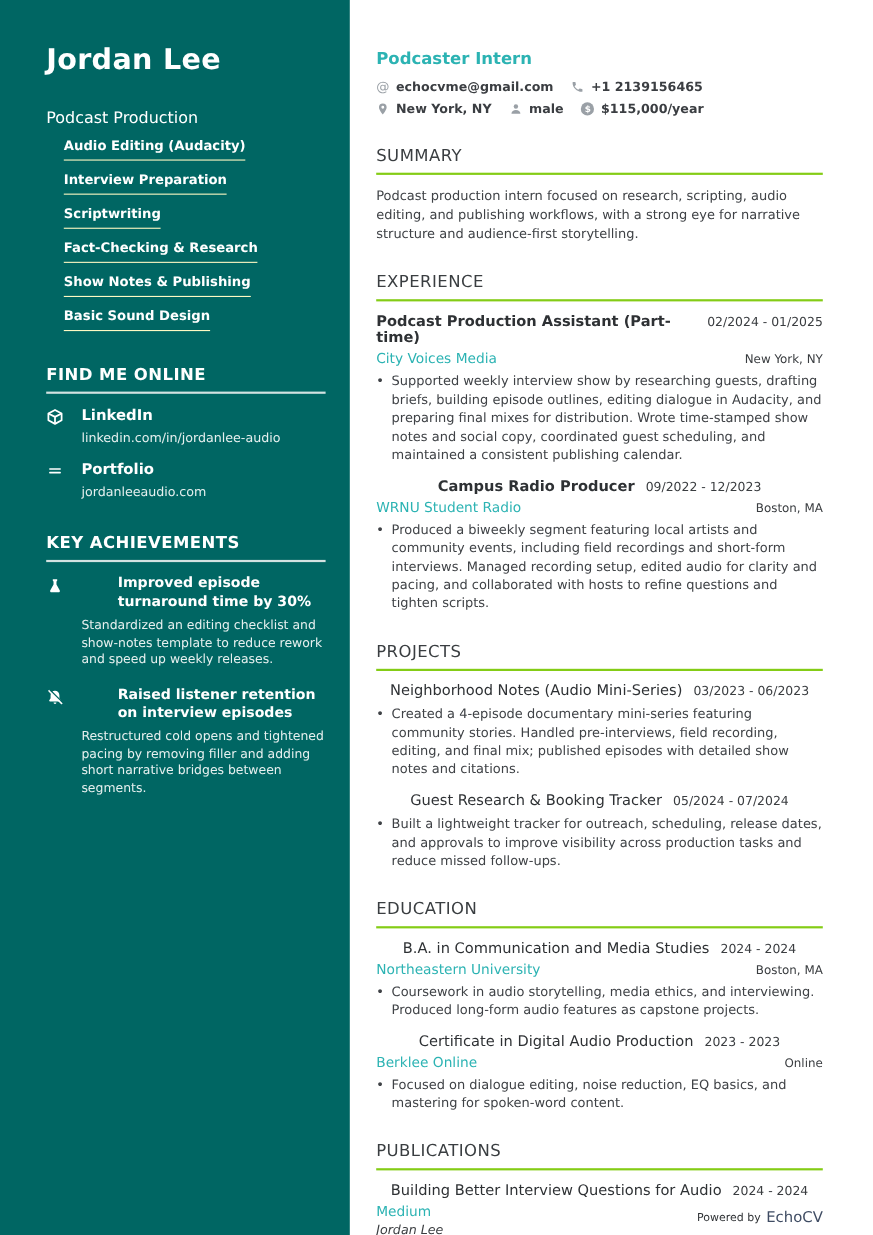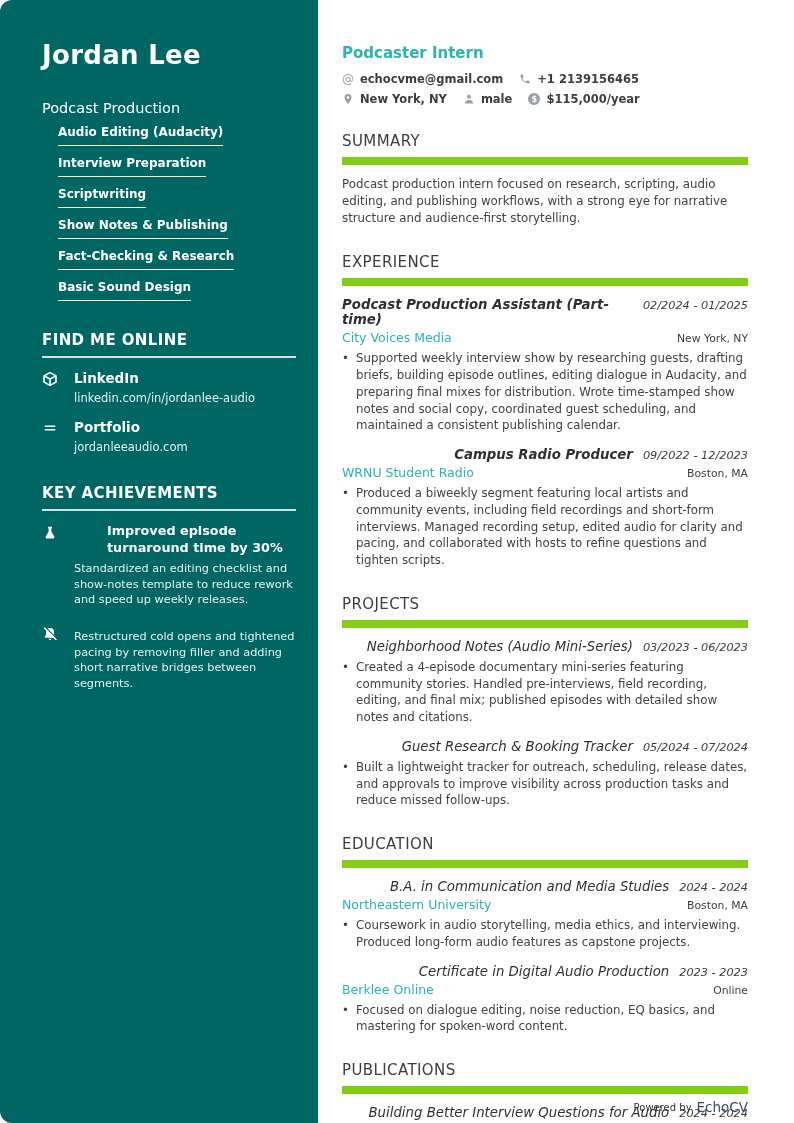--- a/index.html
+++ b/index.html
@@ -8,21 +8,21 @@
     --heading:#3A3E41;
     --body:#3F4246;
     --muted-icon:#9AA0A6;
     --dot-empty:#CDE9E9;
     --brand:#3F4C63;
     --side-light:#E6F0EF;
   }
   *{margin:0;padding:0;box-sizing:border-box;}
   html,body{background:#fff;}
   body{font-family:"DejaVu Sans",sans-serif;}
-  .page{position:relative;width:794px;height:1123px;display:flex;overflow:hidden;background:#fff;border-radius:12px;}
+  .page{position:relative;width:794px;height:1123px;display:flex;overflow:hidden;background:#fff;}
 
   
   .sidebar{width:318px;height:100%;background:var(--sidebar-bg);color:#fff;padding:40px 22px 20px 42px;flex-shrink:0;}
   .person-name{font-size:26px;font-weight:bold;letter-spacing:.3px;color:#fff;}
   .side-section{margin-top:30px;}
   .side-h{font-size:15px;font-weight:600;letter-spacing:.4px;color:#fff;padding-bottom:7px;border-bottom:2px solid #D3E2E1;margin-bottom:12px;}
   .featured-skill{font-size:14.5px;font-weight:500;margin:2px 0 9px 0;}
   .skill-list{display:flex;flex-wrap:wrap;column-gap:16px;row-gap:10px;}
   .skill{font-size:12px;font-weight:bold;padding-bottom:6px;border-bottom:1px solid #fef9c3;white-space:nowrap;margin-left:16px;}
   .online-item{display:flex;margin-bottom:14px;}
@@ -38,23 +38,23 @@
   .main{position:relative;flex:1;height:100%;padding:44px 46px 12px 24px;}
   .role-title{font-size:15px;font-weight:600;color:var(--accent);margin-bottom:10px;}
   .contact-row{display:flex;flex-wrap:wrap;column-gap:16px;row-gap:6px;align-items:center;}
   .contact-item{display:flex;align-items:center;font-size:11.5px;font-weight:bold;color:#3B3E42;}
   .c-icon{color:var(--muted-icon);margin-right:6px;display:inline-flex;align-items:center;}
   .c-icon svg{display:block;}
   .at-glyph{font-size:12px;font-weight:400;color:var(--muted-icon);}
   .dollar-badge{display:inline-flex;align-items:center;justify-content:center;width:12px;height:12px;border-radius:50%;background:var(--muted-icon);color:#fff;font-size:8px;font-weight:bold;}
 
   .section{margin-top:26px;}
-  .section-h{font-size:15px;font-weight:500;letter-spacing:.4px;color:var(--heading);padding-bottom:7px;border-bottom:8px solid #84cc16;margin-bottom:11px;}
+  .section-h{font-size:15px;font-weight:500;letter-spacing:.4px;color:var(--heading);padding-bottom:7px;border-bottom:2px solid #84cc16;margin-bottom:11px;}
   .entry{margin-bottom:13px;}
-  .entry-top{display:flex;justify-content:flex-end;align-items:baseline;font-style:italic;}
+  .entry-top{display:flex;justify-content:center;align-items:baseline;}
   .entry-title{font-size:13.3px;font-weight:bold;color:#2E3134;padding-right:10px;}
   .entry-date{font-size:11.3px;color:#3A3D40;white-space:nowrap;}
   .entry-sub{display:flex;justify-content:space-between;align-items:flex-end;margin-top:3px;}
   .entry-company{font-size:12.5px;font-weight:500;color:var(--accent);}
   .entry-loc{font-size:10.8px;color:#3A3D40;white-space:nowrap;}
   .bullet{display:flex;font-size:11.8px;color:var(--body);line-height:1.42;margin-top:5px;}
   .bullet .b-dot{width:14px;flex-shrink:0;}
   .summary-text{font-size:11.8px;color:var(--body);line-height:1.45;}
   .pub-author{font-size:11.5px;font-style:italic;color:#3A3D40;margin-top:3px;}
 
@@ -69,22 +69,22 @@
 
   <aside class="sidebar">
     <div class="person-name">Jordan Lee</div>
 
     <section class="side-section">
       <div class="featured-skill">Podcast Production</div>
       <div class="skill-list">
         <span class="skill">Audio Editing (Audacity)</span>
         <span class="skill">Interview Preparation</span>
         <span class="skill">Scriptwriting</span>
+        <span class="skill">Fact-Checking &amp; Research</span>
         <span class="skill">Show Notes &amp; Publishing</span>
-        <span class="skill">Fact-Checking &amp; Research</span>
         <span class="skill">Basic Sound Design</span>
       </div>
     </section>
 
     <section class="side-section">
       <div class="side-h">FIND ME ONLINE</div>
       <div class="online-item">
         <span class="online-icon">
           <svg width="16" height="16" viewBox="0 0 24 24" fill="none" stroke="currentColor" stroke-width="2.4" stroke-linejoin="round">
               <path d="M12 2.5 21 7.3v9.4L12 21.5 3 16.7V7.3Z"></path>
@@ -125,20 +125,21 @@
       <div class="ach-item">
         <span class="ach-icon">
           <svg width="16" height="16" viewBox="0 0 24 24" fill="currentColor">
               <path d="M12 3a6 6 0 0 1 6 6v4l1.8 3a1 1 0 0 1-.9 1.5H5.1a1 1 0 0 1-.9-1.5L6 13V9a6 6 0 0 1 6-6Z"></path>
               <path d="M10 19h4a2 2 0 0 1-4 0Z"></path>
               <path d="M4 3 21 20" stroke="currentColor" stroke-width="2.4" stroke-linecap="round"></path>
               <path d="M5.4 1.9 22.4 18.9" stroke="#006663" stroke-width="1.6" stroke-linecap="round"></path>
             </svg>
         </span>
         <div>
+          <div class="ach-title">Raised listener retention on interview episodes</div>
           <div class="ach-desc">Restructured cold opens and tightened pacing by removing filler and adding short narrative bridges between segments.</div>
         </div>
       </div>
     </section>
   </aside>
 
   <main class="main">
 
     <div class="role-title">Podcaster Intern</div>
 

